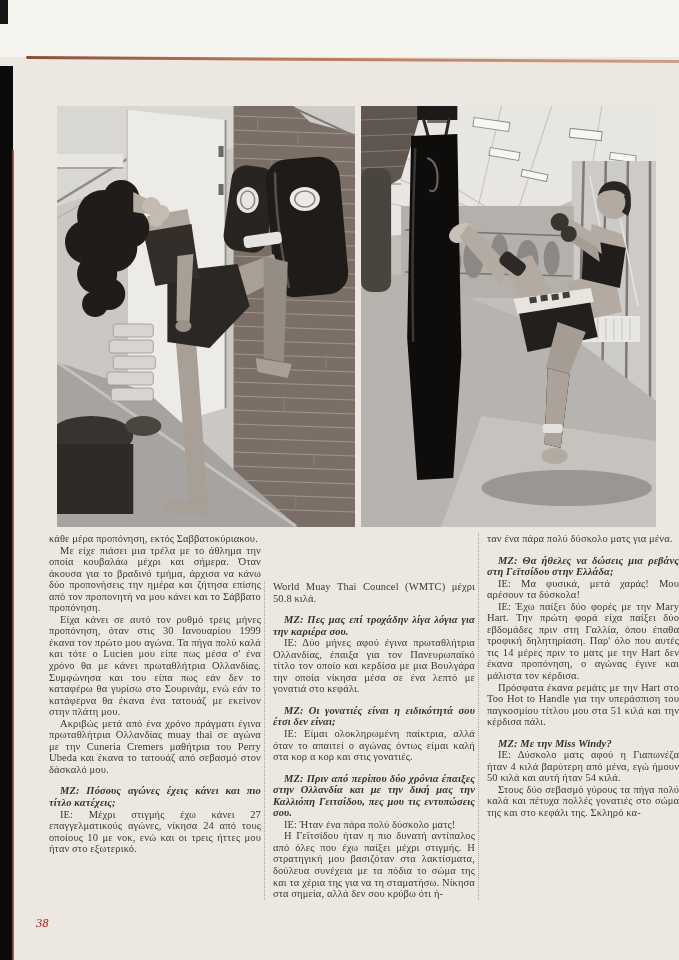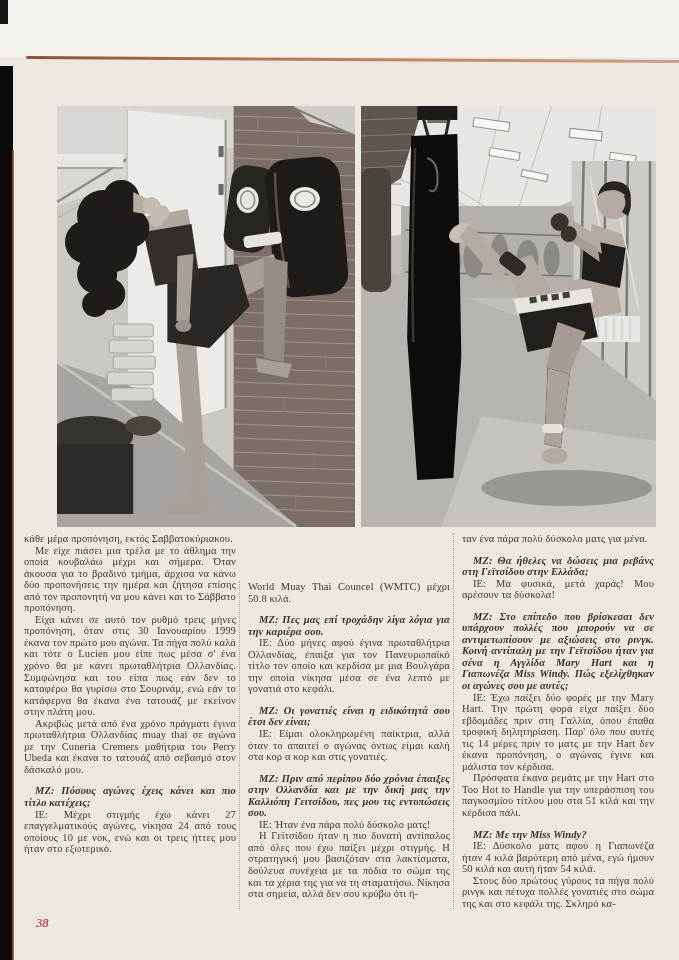--- a/index.html
+++ b/index.html
@@ -14,21 +14,21 @@
   .accent-line{position:absolute;left:26px;top:56px;width:655px;height:3px;
     background:linear-gradient(to right,#8a5038,#b5755a 35%,#c8906f 75%,#caa089);
     transform:rotate(0.35deg);transform-origin:left center;border-radius:2px;}
   .scan-left-edge{position:absolute;left:0;top:66px;width:13px;height:894px;background:#0a0a0a;}
   .scan-red-line{position:absolute;left:12px;top:150px;width:2px;height:810px;background:#8e4e3e;opacity:.85;}
   
   .photo-row{position:absolute;left:57px;top:106px;width:599px;height:421px;display:flex;gap:6px;}
   .photo{flex:1 1 auto;overflow:hidden;background:#c8c5c1;}
   .photo svg{display:block;width:100%;height:100%;}
   
-  .article{position:absolute;left:24px;top:533px;width:630px;display:flex;color:#3b3a34;}
+  .article{position:absolute;left:49px;top:533px;width:630px;display:flex;color:#3b3a34;}
   .col{box-sizing:border-box;}
   .col-1{width:213px;}
   .col-2{width:212px;border-left:1px dotted #a8a29a;padding-left:8px;margin-left:3px;margin-top:48px;}
   .col-3{width:202px;border-left:1px dotted #a8a29a;padding-left:8px;margin-left:3px;}
   .para{margin:0;font-size:10.5px;line-height:11.55px;text-align:justify;letter-spacing:.1px;}
   .para.body{text-indent:11px;}
   .para.cont{text-indent:0;}
   .para.q{text-indent:11px;font-weight:bold;font-style:italic;margin-top:10px;color:#34332d;}
   .page-number{position:absolute;left:36px;top:916px;font-size:12.5px;font-style:italic;color:#b91c1c;}
 </style>
@@ -295,22 +295,21 @@
       <p class="para q">ΜΖ: Οι γονατιές είναι η ειδικότητά σου έτσι δεν είναι;</p>
       <p class="para body">ΙΕ: Είμαι ολοκληρωμένη παίκτρια, αλλά όταν το απαιτεί ο αγώνας όντως είμαι καλή στα κορ α κορ και στις γονατιές.</p>
       <p class="para q">ΜΖ: Πριν από περίπου δύο χρόνια έπαιξες στην Ολλανδία και με την δική μας την Καλλιόπη Γειτσίδου, πες μου τις εντυπώσεις σου.</p>
       <p class="para body">ΙΕ: Ήταν ένα πάρα πολύ δύσκολο ματς!</p>
       <p class="para body">Η Γεϊτσίδου ήταν η πιο δυνατή αντίπαλος από όλες που έχω παίξει μέχρι στιγμής. Η στρατηγική μου βασιζόταν στα λακτίσματα, δούλευα συνέχεια με τα πόδια το σώμα της και τα χέρια της για να τη σταματήσω. Νίκησα στα σημεία, αλλά δεν σου κρύβω ότι ή-</p>
     </div>
   <div class="col col-3">
       <p class="para cont">ταν ένα πάρα πολύ δύσκολο ματς για μένα.</p>
       <p class="para q">ΜΖ: Θα ήθελες να δώσεις μια ρεβάνς στη Γεϊτσίδου στην Ελλάδα;</p>
       <p class="para body">ΙΕ: Μα φυσικά, μετά χαράς! Μου αρέσουν τα δύσκολα!</p>
-      <p class="para q">ΜΖ: Στο επίπεδο που βρίσκεσαι δεν υπάρχουν πολλές που μπορούν να σε αντιμετωπίσουν με αξιώσεις στο ρινγκ. Κοινή αντίπαλη με την Γεϊτσίδου ήταν για σένα η Αγγλίδα Mary Hart και η Γιαπωνέζα Miss Windy. Πώς εξελίχθηκαν οι αγώνες σου με αυτές;</p>
       <p class="para body">ΙΕ: Έχω παίξει δύο φορές με την Mary Hart. Την πρώτη φορά είχα παίξει δύο εβδομάδες πριν στη Γαλλία, όπου έπαθα τροφική δηλητηρίαση. Παρ' όλο που αυτές τις 14 μέρες πριν το ματς με την Hart δεν έκανα προπόνηση, ο αγώνας έγινε και μάλιστα τον κέρδισα.</p>
       <p class="para body">Πρόσφατα έκανα ρεμάτς με την Hart στο Too Hot to Handle για την υπεράσπιση του παγκοσμίου τίτλου μου στα 51 κιλά και την κέρδισα πάλι.</p>
       <p class="para q">ΜΖ: Με την Miss Windy?</p>
       <p class="para body">ΙΕ: Δύσκολο ματς αφού η Γιαπωνέζα ήταν 4 κιλά βαρύτερη από μένα, εγώ ήμουν 50 κιλά και αυτή ήταν 54 κιλά.</p>
-      <p class="para body">Στους δύο πρώτους γύρους τα πήγα πολύ ρινγκ και πέτυχα πολλές γονατιές στο σώμα της και στο κεφάλι της. Σκληρό κα-</p>
+      <p class="para body">Στους δύο σεβασμό γύρους τα πήγα πολύ καλά και πέτυχα πολλές γονατιές στο σώμα της και στο κεφάλι της. Σκληρό κα-</p>
     </div>
 </div>
 
 <div class="page-number">38</div>
 
 </body></html>

